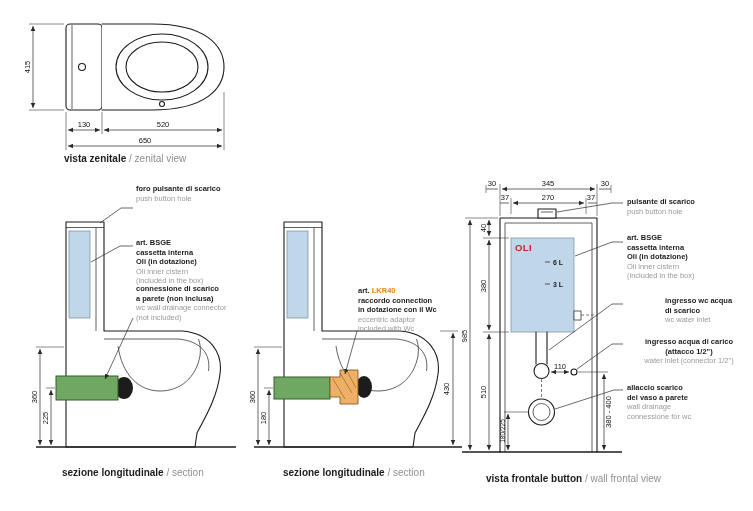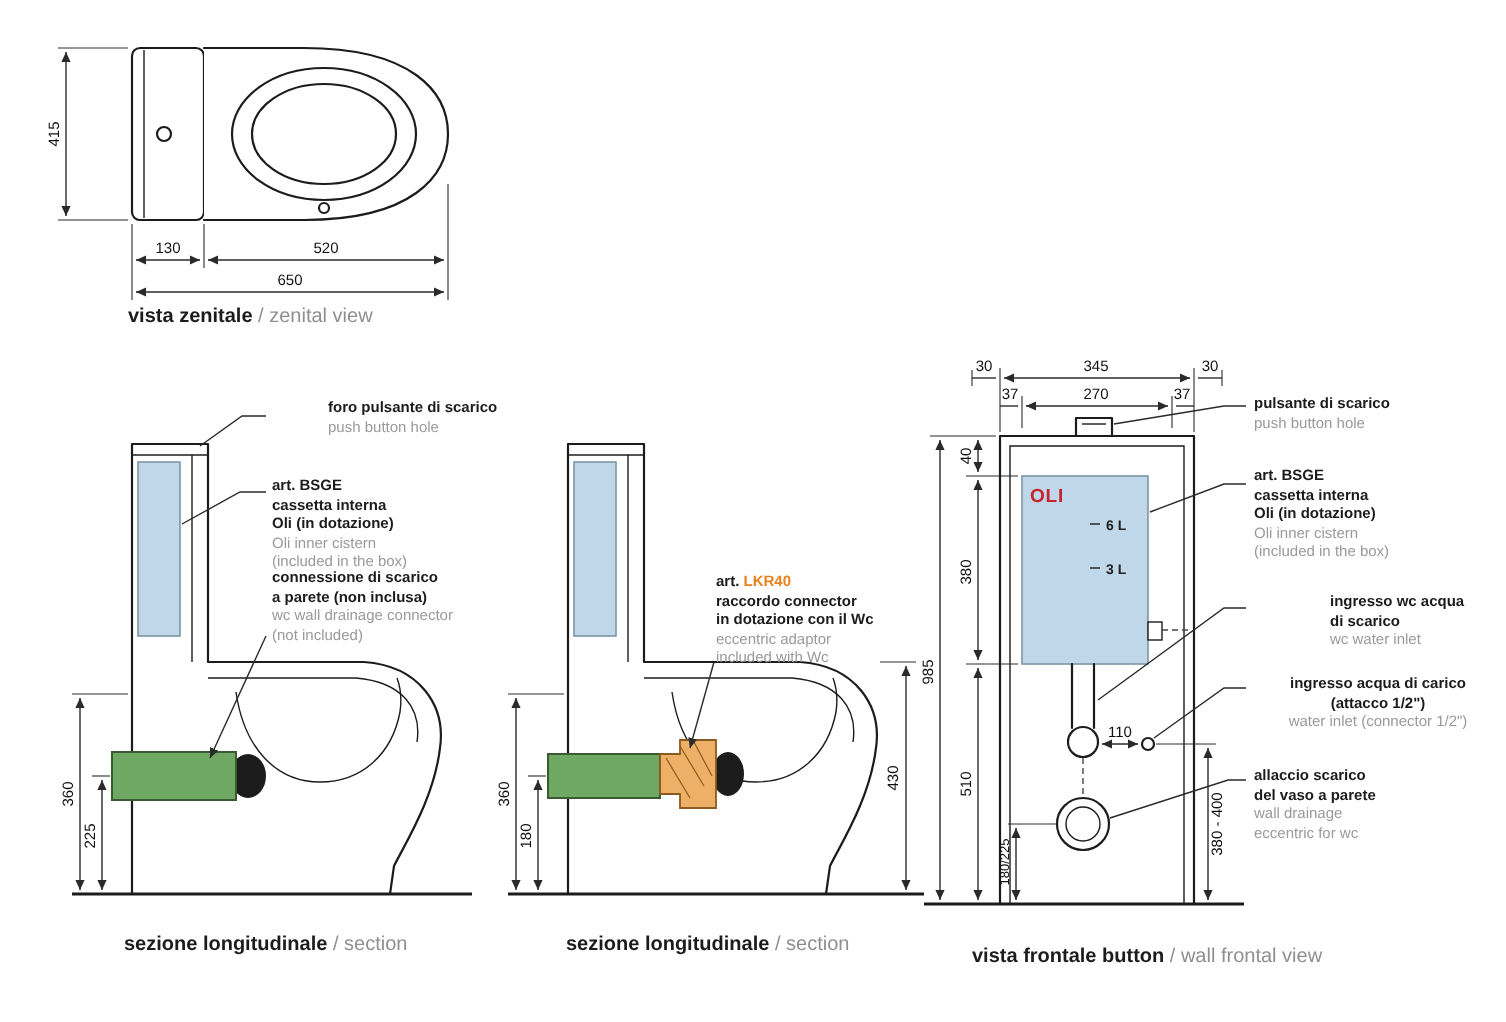--- a/index.html
+++ b/index.html
@@ -220,21 +220,21 @@
     <g>
       <polyline points="557,212 612,203 623,203" class="leader"></polyline>
       <polyline points="575,256 612,242 623,242" class="leader"></polyline>
       <polyline points="549,350 612,304 623,304" class="leader"></polyline>
       <polyline points="577,369 612,344 623,344" class="leader"></polyline>
       <polyline points="555,409 614,390 623,390" class="leader"></polyline>
     </g>
   </g>
 </svg>
 
-<div class="ann" style="left:136px; top:199px; width:95px;margin-left:28px;">
+<div class="ann" style="left:136px; top:184px; width:95px;">
   <span class="it">foro pulsante di scarico</span>
   <span class="en">push button hole</span>
 </div>
 
 <div class="ann" style="left:136px; top:238px; width:95px;">
   <span class="it">art. BSGE</span>
   <span class="it">cassetta interna</span>
   <span class="it">Oli (in dotazione)</span>
   <span class="en">Oli inner cistern</span>
   <span class="en">(included in the box)</span>
@@ -242,21 +242,21 @@
 
 <div class="ann" style="left:136px; top:284px; width:105px;">
   <span class="it">connessione di scarico</span>
   <span class="it">a parete (non inclusa)</span>
   <span class="en">wc wall drainage connector</span>
   <span class="en">(not included)</span>
 </div>
 
 <div class="ann" style="left:358px; top:286px; width:100px;">
   <span class="it"><span>art. </span><span class="orange">LKR40</span></span>
-  <span class="it">raccordo connector</span>
+  <span class="it">raccordo connection</span>
   <span class="it">in dotazione con il Wc</span>
   <span class="en">eccentric adaptor</span>
   <span class="en">included with Wc</span>
 </div>
 
 <div class="ann" style="left:627px; top:197px; width:122px;">
   <span class="it">pulsante di scarico</span>
   <span class="en">push button hole</span>
 </div>
 
@@ -277,21 +277,21 @@
 <div class="ann" style="left:627px; top:337px; width:124px;text-align:center;">
   <span class="it">ingresso acqua di carico</span>
   <span class="it">(attacco 1/2")</span>
   <span class="en">water inlet (connector 1/2")</span>
 </div>
 
 <div class="ann" style="left:627px; top:383px; width:122px;">
   <span class="it">allaccio scarico</span>
   <span class="it">del vaso a parete</span>
   <span class="en">wall drainage</span>
-  <span class="en">eccentric for wc</span>
+  <span class="en">connessione for wc</span>
 </div>
 
 <div class="vtitle" style="left:64px; top:153px;">
   <span class="b">vista zenitale</span><span class="l"> / zenital view</span>
 </div>
 
 <div class="vtitle" style="left:62px; top:467px;">
   <span class="b">sezione longitudinale</span><span class="l"> / section</span>
 </div>
 

